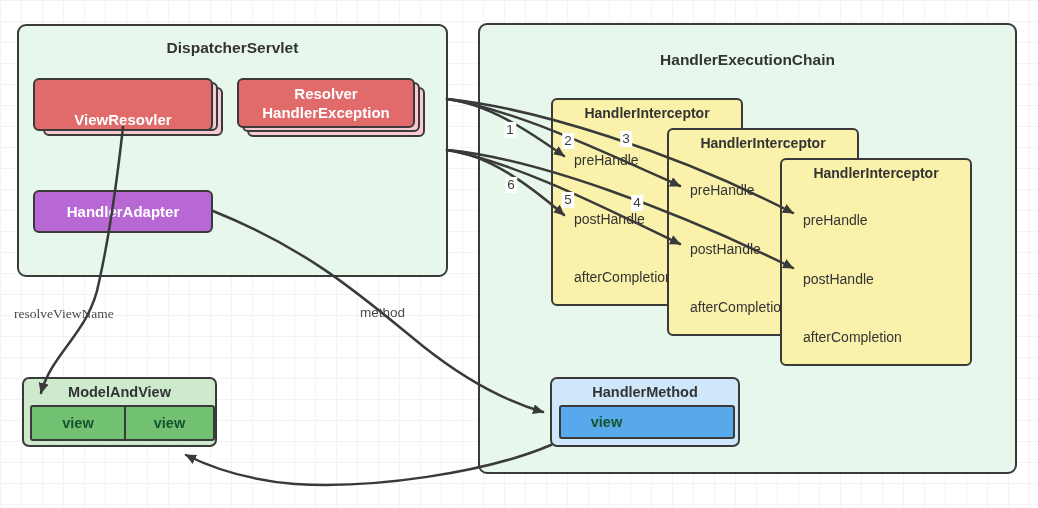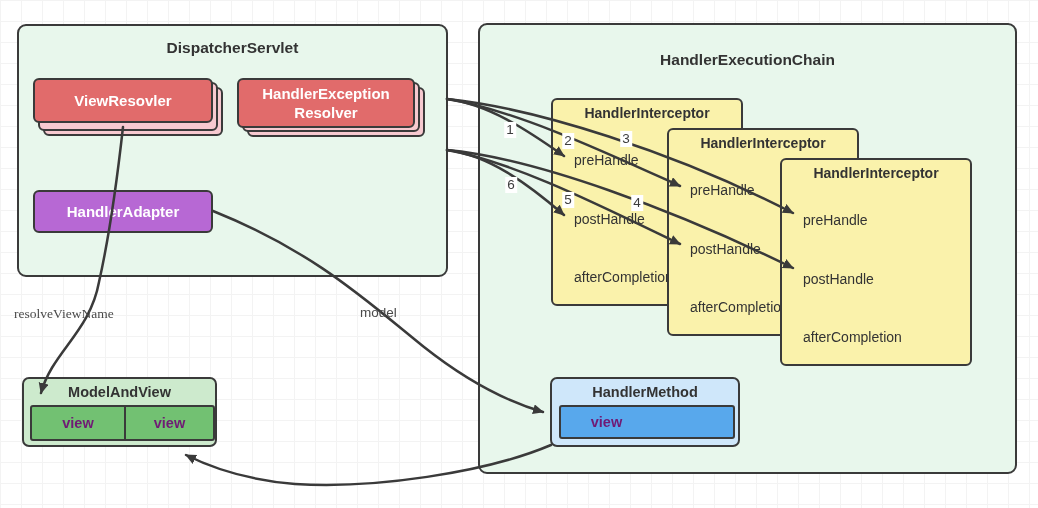--- a/index.html
+++ b/index.html
@@ -49,21 +49,21 @@
   }
   .record .r-title{
     position:absolute; top:0; left:0; right:0; height:26px; display:flex;
     align-items:center; justify-content:center; font-weight:bold; font-size:14.5px; color:#333;
   }
   .record .r-cells{
     position:absolute; display:flex; border:2px solid #3a3a3a; border-radius:3px; box-sizing:border-box;
   }
   .record .r-cell{
     display:flex; align-items:center; justify-content:center;
-    font-weight:bold; font-size:14.5px; color:#701a75;
+    font-weight:bold; font-size:14.5px; color:#14532d;
   }
   .record .r-cell + .r-cell{border-left:2px solid #3a3a3a;}
   .rec-blue{background:#cfe7fa;}
   .rec-blue .r-cells{background:#58a8ec;}
   .rec-green{background:#cdeacd;}
   .rec-green .r-cells{background:#72c172;}
   .num-chip{
     position:absolute; transform:translate(-50%,-50%); background:#ffffff;
     font-size:13.5px; color:#3d3d3d; padding:0 2px; line-height:16px; z-index:12;
   }
@@ -77,30 +77,30 @@
 <body>
 
 <div class="canvas">
 
   <div class="container-box z1" style="left:17px; top:24px; width:431px; height:253px;">
     <div class="container-title" style="top:13px;">DispatcherServlet</div>
   </div>
 
   <div class="layer z2" style="left:43px; top:87px; width:180px; height:49px;"></div>
   <div class="layer z2" style="left:38px; top:82px; width:180px; height:49px;"></div>
-  <div class="node red z3" style="left:33px; top:78px; width:180px; height:45px;">
+  <div class="node red z3" style="left:33px; top:78px; width:180px; height:53px;align-items:flex-end;">
     <span>ViewResovler</span>
   </div>
 
   <div class="layer z2" style="left:247px; top:87px; width:178px; height:50px;"></div>
   <div class="layer z2" style="left:242px; top:82px; width:178px; height:50px;"></div>
   <div class="node red z3" style="left:237px; top:78px; width:178px; height:50px;">
     <span>
+      <span style="display:block;">Resolver</span>
       <span style="display:block;">HandlerException</span>
-      <span style="display:block;">Resolver</span>
     </span>
   </div>
 
   <div class="node purple z3" style="left:33px; top:190px; width:180px; height:43px;">
     <span>HandlerAdapter</span>
   </div>
 
   <div class="container-box z1" style="left:478px; top:23px; width:539px; height:451px;">
     <div class="container-title" style="top:26px;">HandlerExecutionChain</div>
   </div>
@@ -161,15 +161,15 @@
   </svg>
 
   <div class="num-chip" style="left:510px; top:130px;">1</div>
   <div class="num-chip" style="left:568px; top:141px;">2</div>
   <div class="num-chip" style="left:626px; top:139px;">3</div>
   <div class="num-chip" style="left:637px; top:203px;">4</div>
   <div class="num-chip" style="left:568px; top:200px;">5</div>
   <div class="num-chip" style="left:511px; top:185px;">6</div>
 
   <div class="edge-label" style="left:14px; top:306px;font-family:Liberation Serif, serif;">resolveViewName</div>
-  <div class="edge-label" style="left:360px; top:305px;">model</div>
+  <div class="edge-label" style="left:360px; top:305px;">method</div>
 
 </div>
 
 </body></html>

